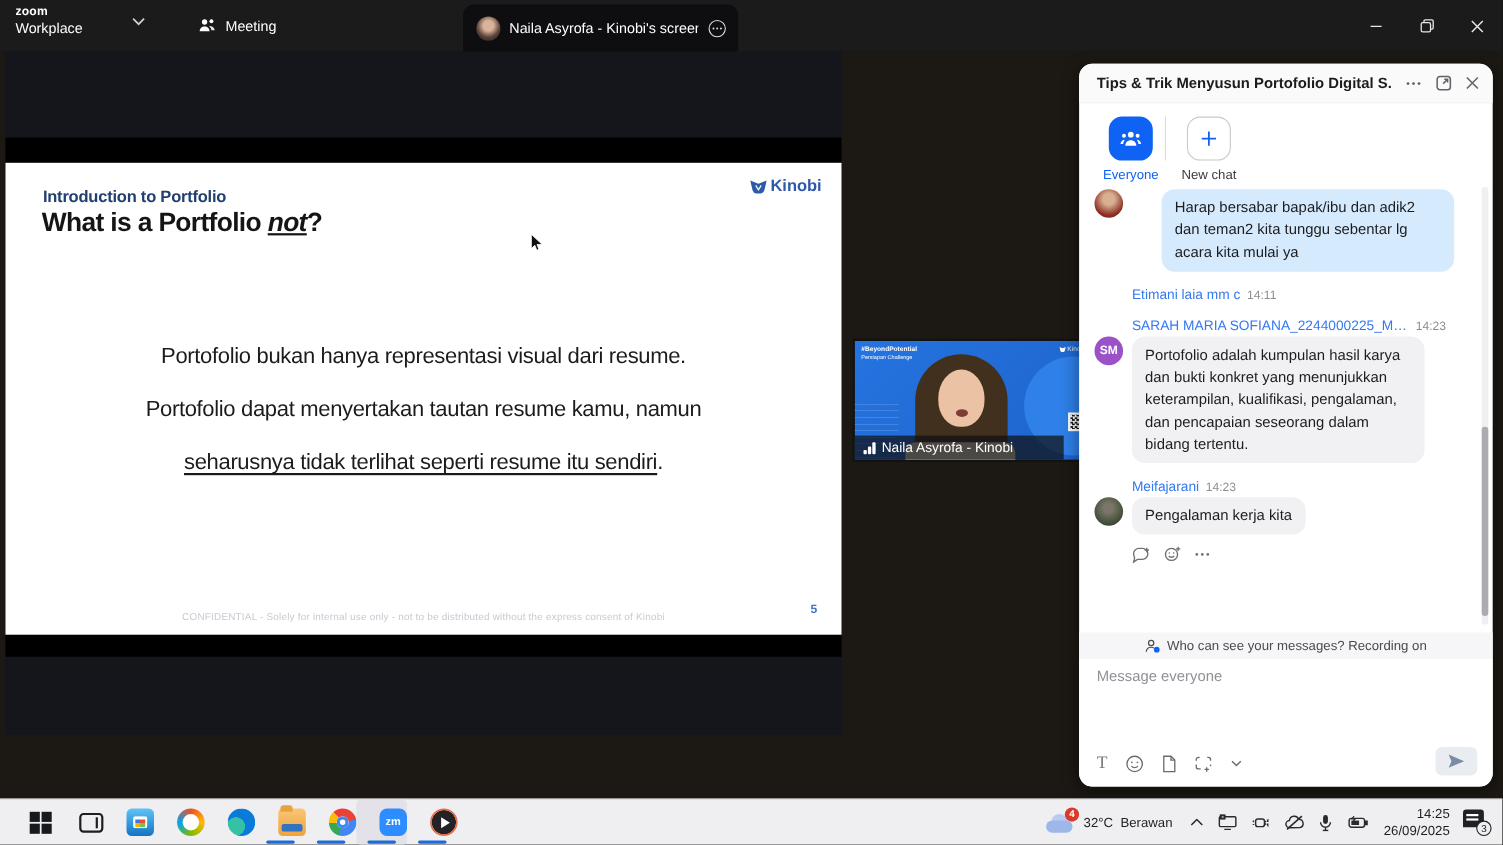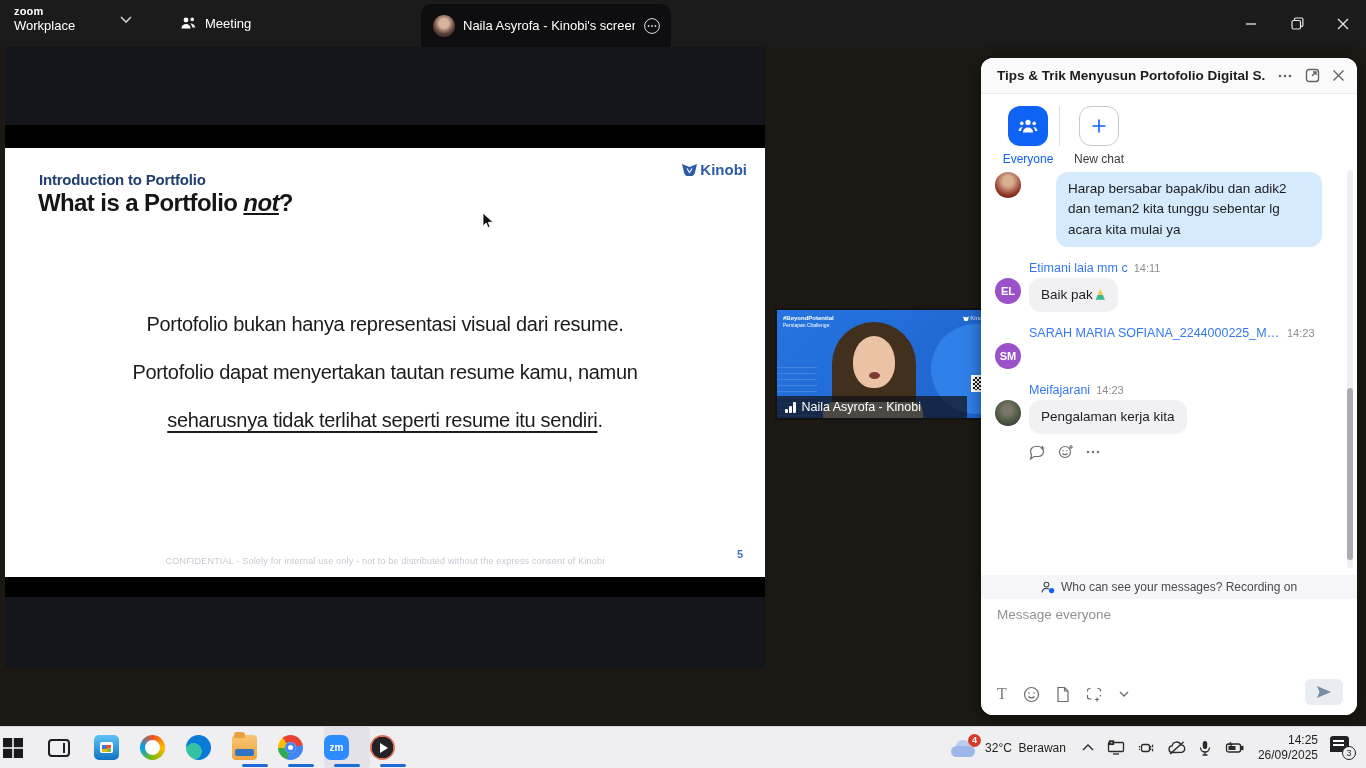--- a/index.html
+++ b/index.html
@@ -107,21 +107,21 @@
   .composer { position:absolute; left:0; top:541px; width:100%; height:116px; border-radius:0 0 12px 12px; background:#fff; }
   .ph { position:absolute; left:16px; top:8px; font-size:13.5px; color:#8E9196; }
   .ctools { position:absolute; left:16px; bottom:12px; display:flex; gap:16px; align-items:center; color:#6A6A70; }
   .ctools .tfmt { font-family:"Liberation Serif", serif; font-size:16px; color:#7a7a80; }
   .sendbtn { position:absolute; right:14px; bottom:10px; width:38px; height:26px; border-radius:6px;
     background:#E9EDF2; display:flex; align-items:center; justify-content:center; color:#7A8BA3; }
 
   
   .taskbar { position:absolute; left:0; top:726px; width:1366px; height:42px; background:#EFEFF2; border-top:1px solid #D8D8DC; }
   .tbleft { position:absolute; left:2px; top:0; display:flex; height:41px; }
-  .ticon { width:46px; height:41px; display:flex; align-items:center; justify-content:flex-start; position:relative; }
+  .ticon { width:46px; height:41px; display:flex; align-items:center; justify-content:flex-end; position:relative; }
   .ticon.active { background:#E2E2E8; border-radius:4px; }
   .underline { position:absolute; bottom:1px; left:10px; width:26px; height:3px; border-radius:2px; background:#1E6BD7; }
   .appic { width:25px; height:25px; border-radius:5px; position:relative; }
   .ic-store { background:linear-gradient(180deg,#5FC3F7 0%,#1273C4 100%); display:flex; align-items:center; justify-content:center; }
   .ic-store i { width:13px; height:11px; background:#fff; border-radius:2px; display:block;
     background-image:conic-gradient(#E84C3D 0 25%, #7BC043 0 50%, #F5B400 0 75%, #3B78DE 0); background-size:9px 7px; background-position:center 3px; background-repeat:no-repeat; }
   .ic-copilot { border-radius:50%; background:conic-gradient(#F25022,#FFB900,#7FBA00,#00A4EF,#F25022); }
   .ic-copilot::after { content:""; position:absolute; inset:5px; background:#fff; border-radius:50%; }
   .ic-edge { border-radius:50%; background:radial-gradient(circle at 30% 65%, #35C1A4 0 34%, transparent 35%),
     radial-gradient(circle at 60% 35%, #0A7BD8 0 75%, #15479B 100%); }
@@ -324,31 +324,28 @@
 
         <div class="mrow">
           <span class="av av-p1"></span>
           <div class="bub bub-blue">Harap bersabar bapak/ibu dan  adik2 dan teman2  kita tunggu sebentar lg acara kita mulai ya</div>
         </div>
 
         <div class="nmrow">
           <span class="nm">Etimani laia mm c</span>
           <span class="tm">14:11</span>
         </div>
-        <div class="mrow">
-          <span class="av av-el">EL</span>
-          <div class="bub bub-gray"><span>Baik pak</span><span class="emoji-hands"></span></div>
-        </div>
 
         <div class="nmrow">
           <span class="nm">SARAH MARIA SOFIANA_2244000225_MM EK...</span>
           <span class="tm">14:23</span>
         </div>
         <div class="mrow">
           <span class="av av-sm">SM</span>
+          <div class="bub bub-gray">Portofolio adalah kumpulan hasil karya dan bukti konkret yang menunjukkan keterampilan, kualifikasi, pengalaman, dan pencapaian seseorang dalam bidang tertentu.</div>
         </div>
 
         <div class="nmrow">
           <span class="nm">Meifajarani</span>
           <span class="tm">14:23</span>
         </div>
         <div class="mrow">
           <span class="av av-mei"></span>
           <div class="bub bub-gray">Pengalaman kerja kita</div>
         </div>

